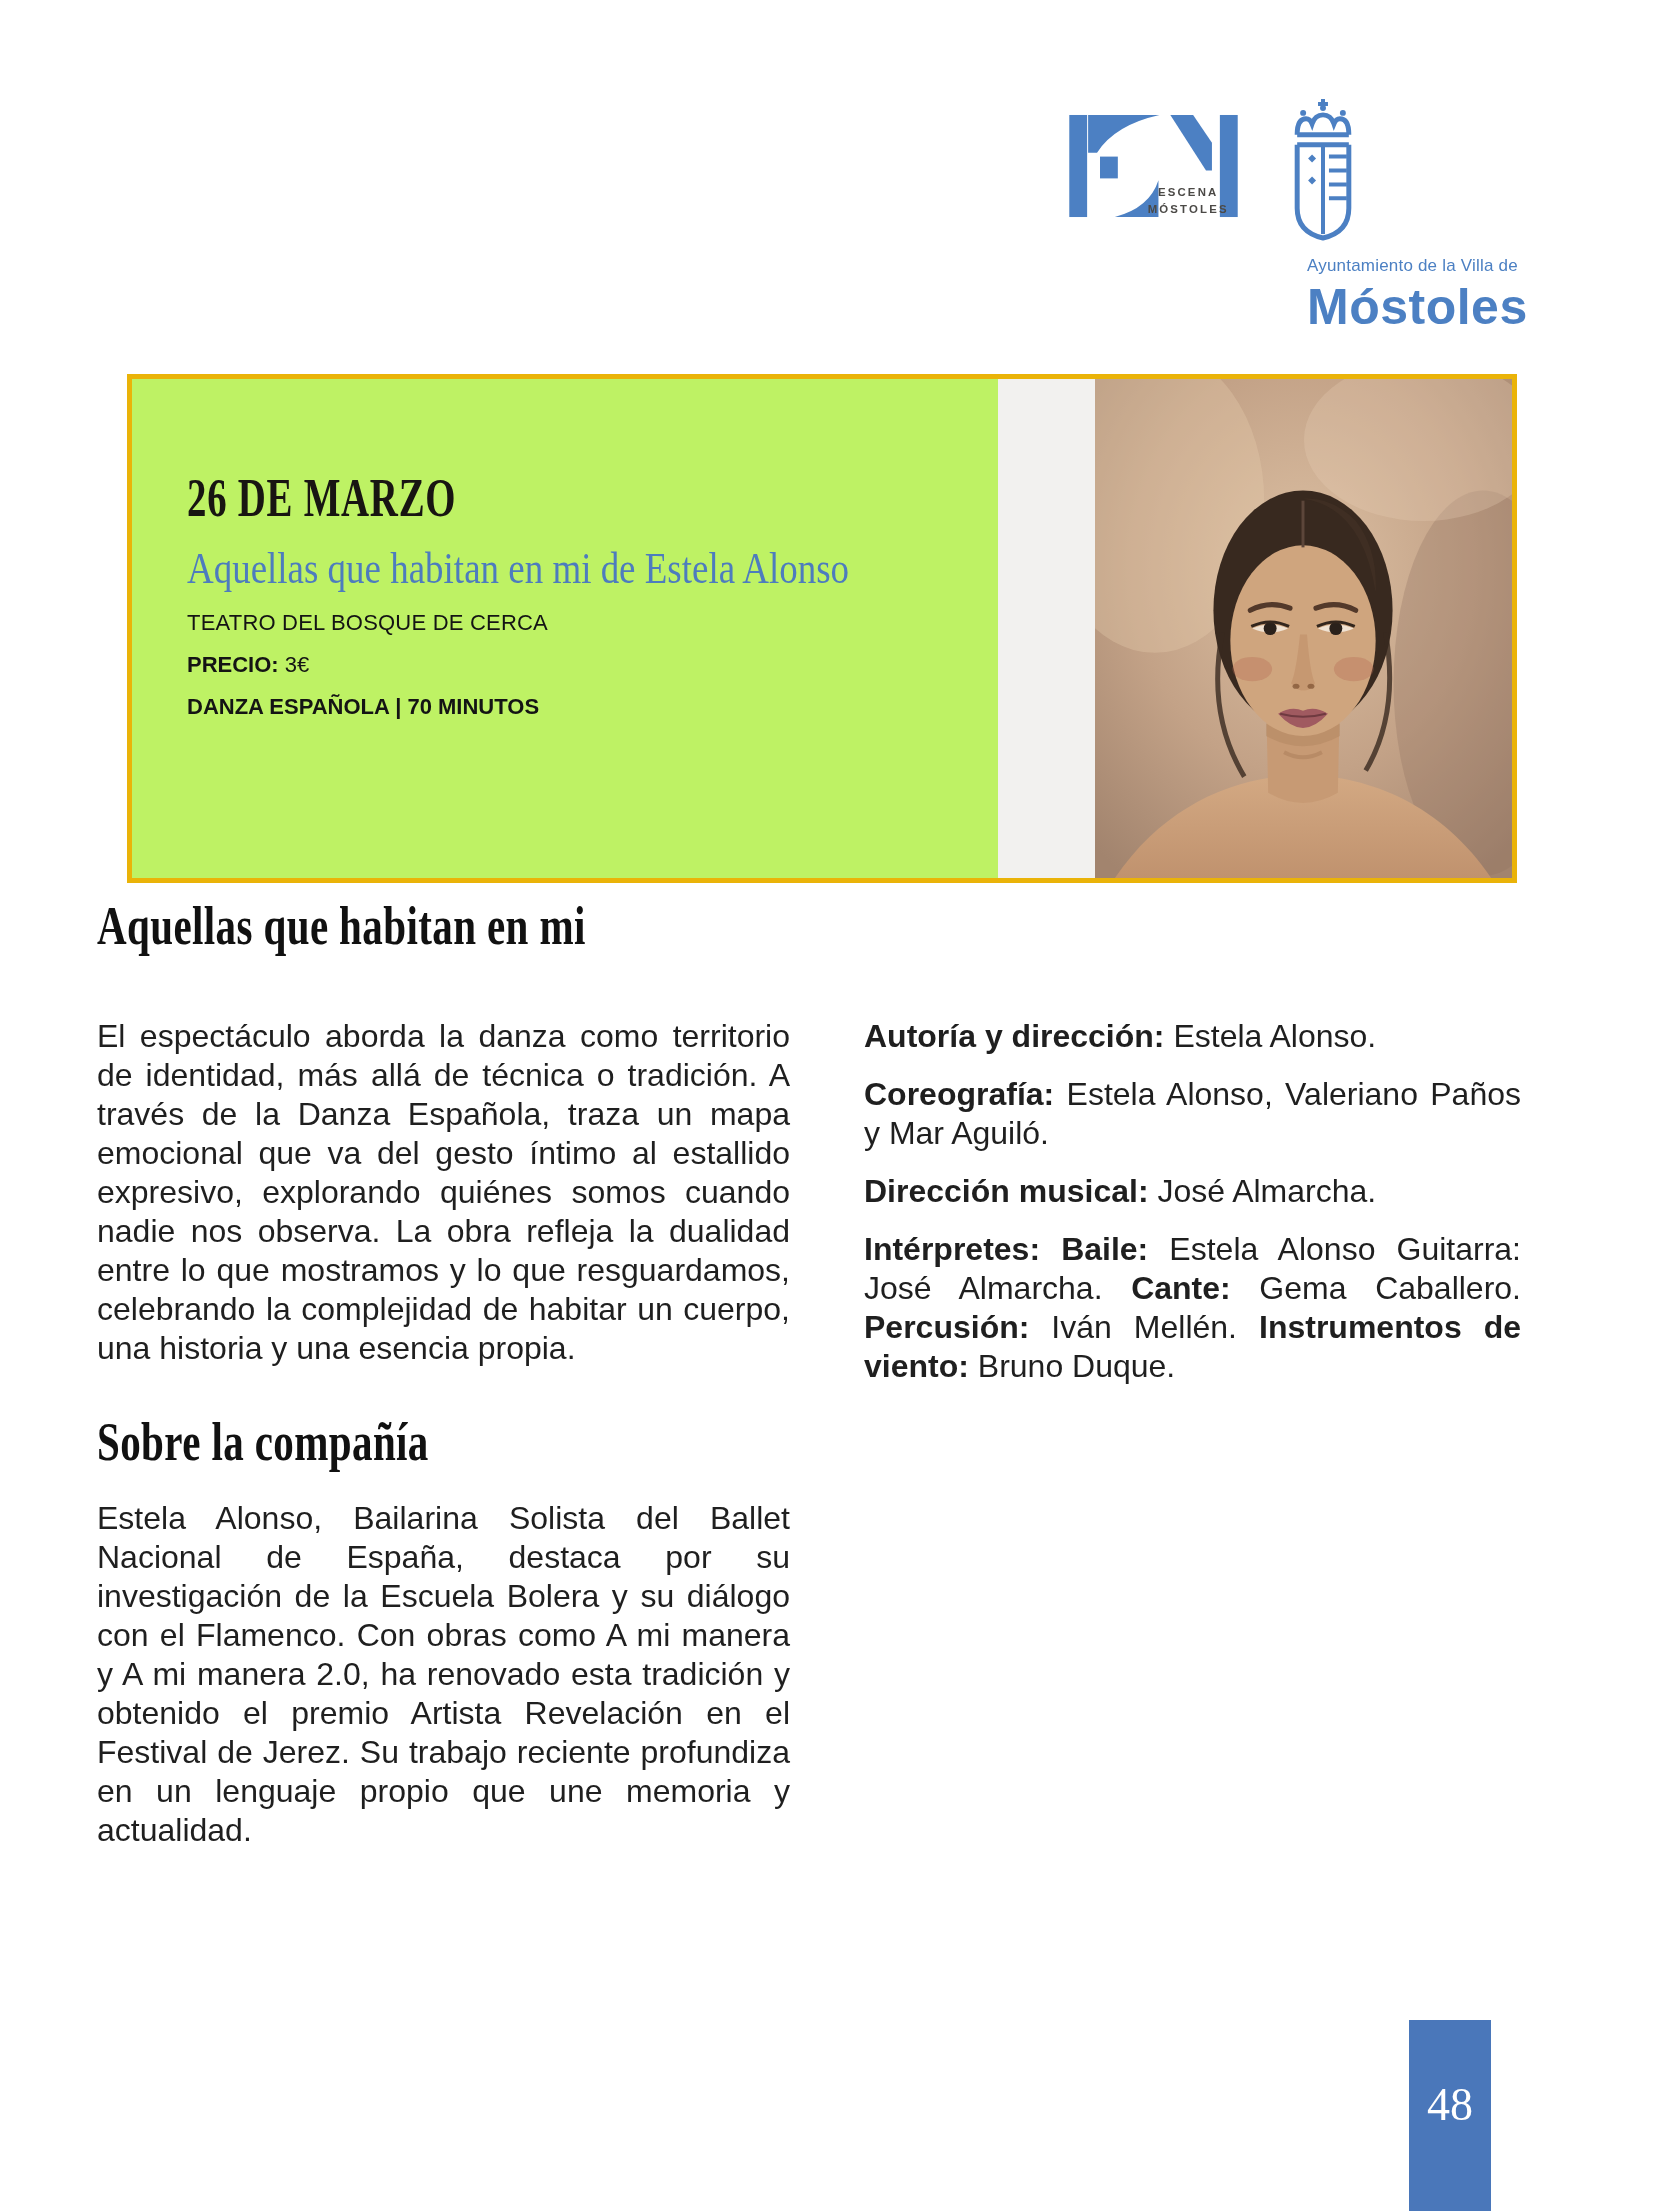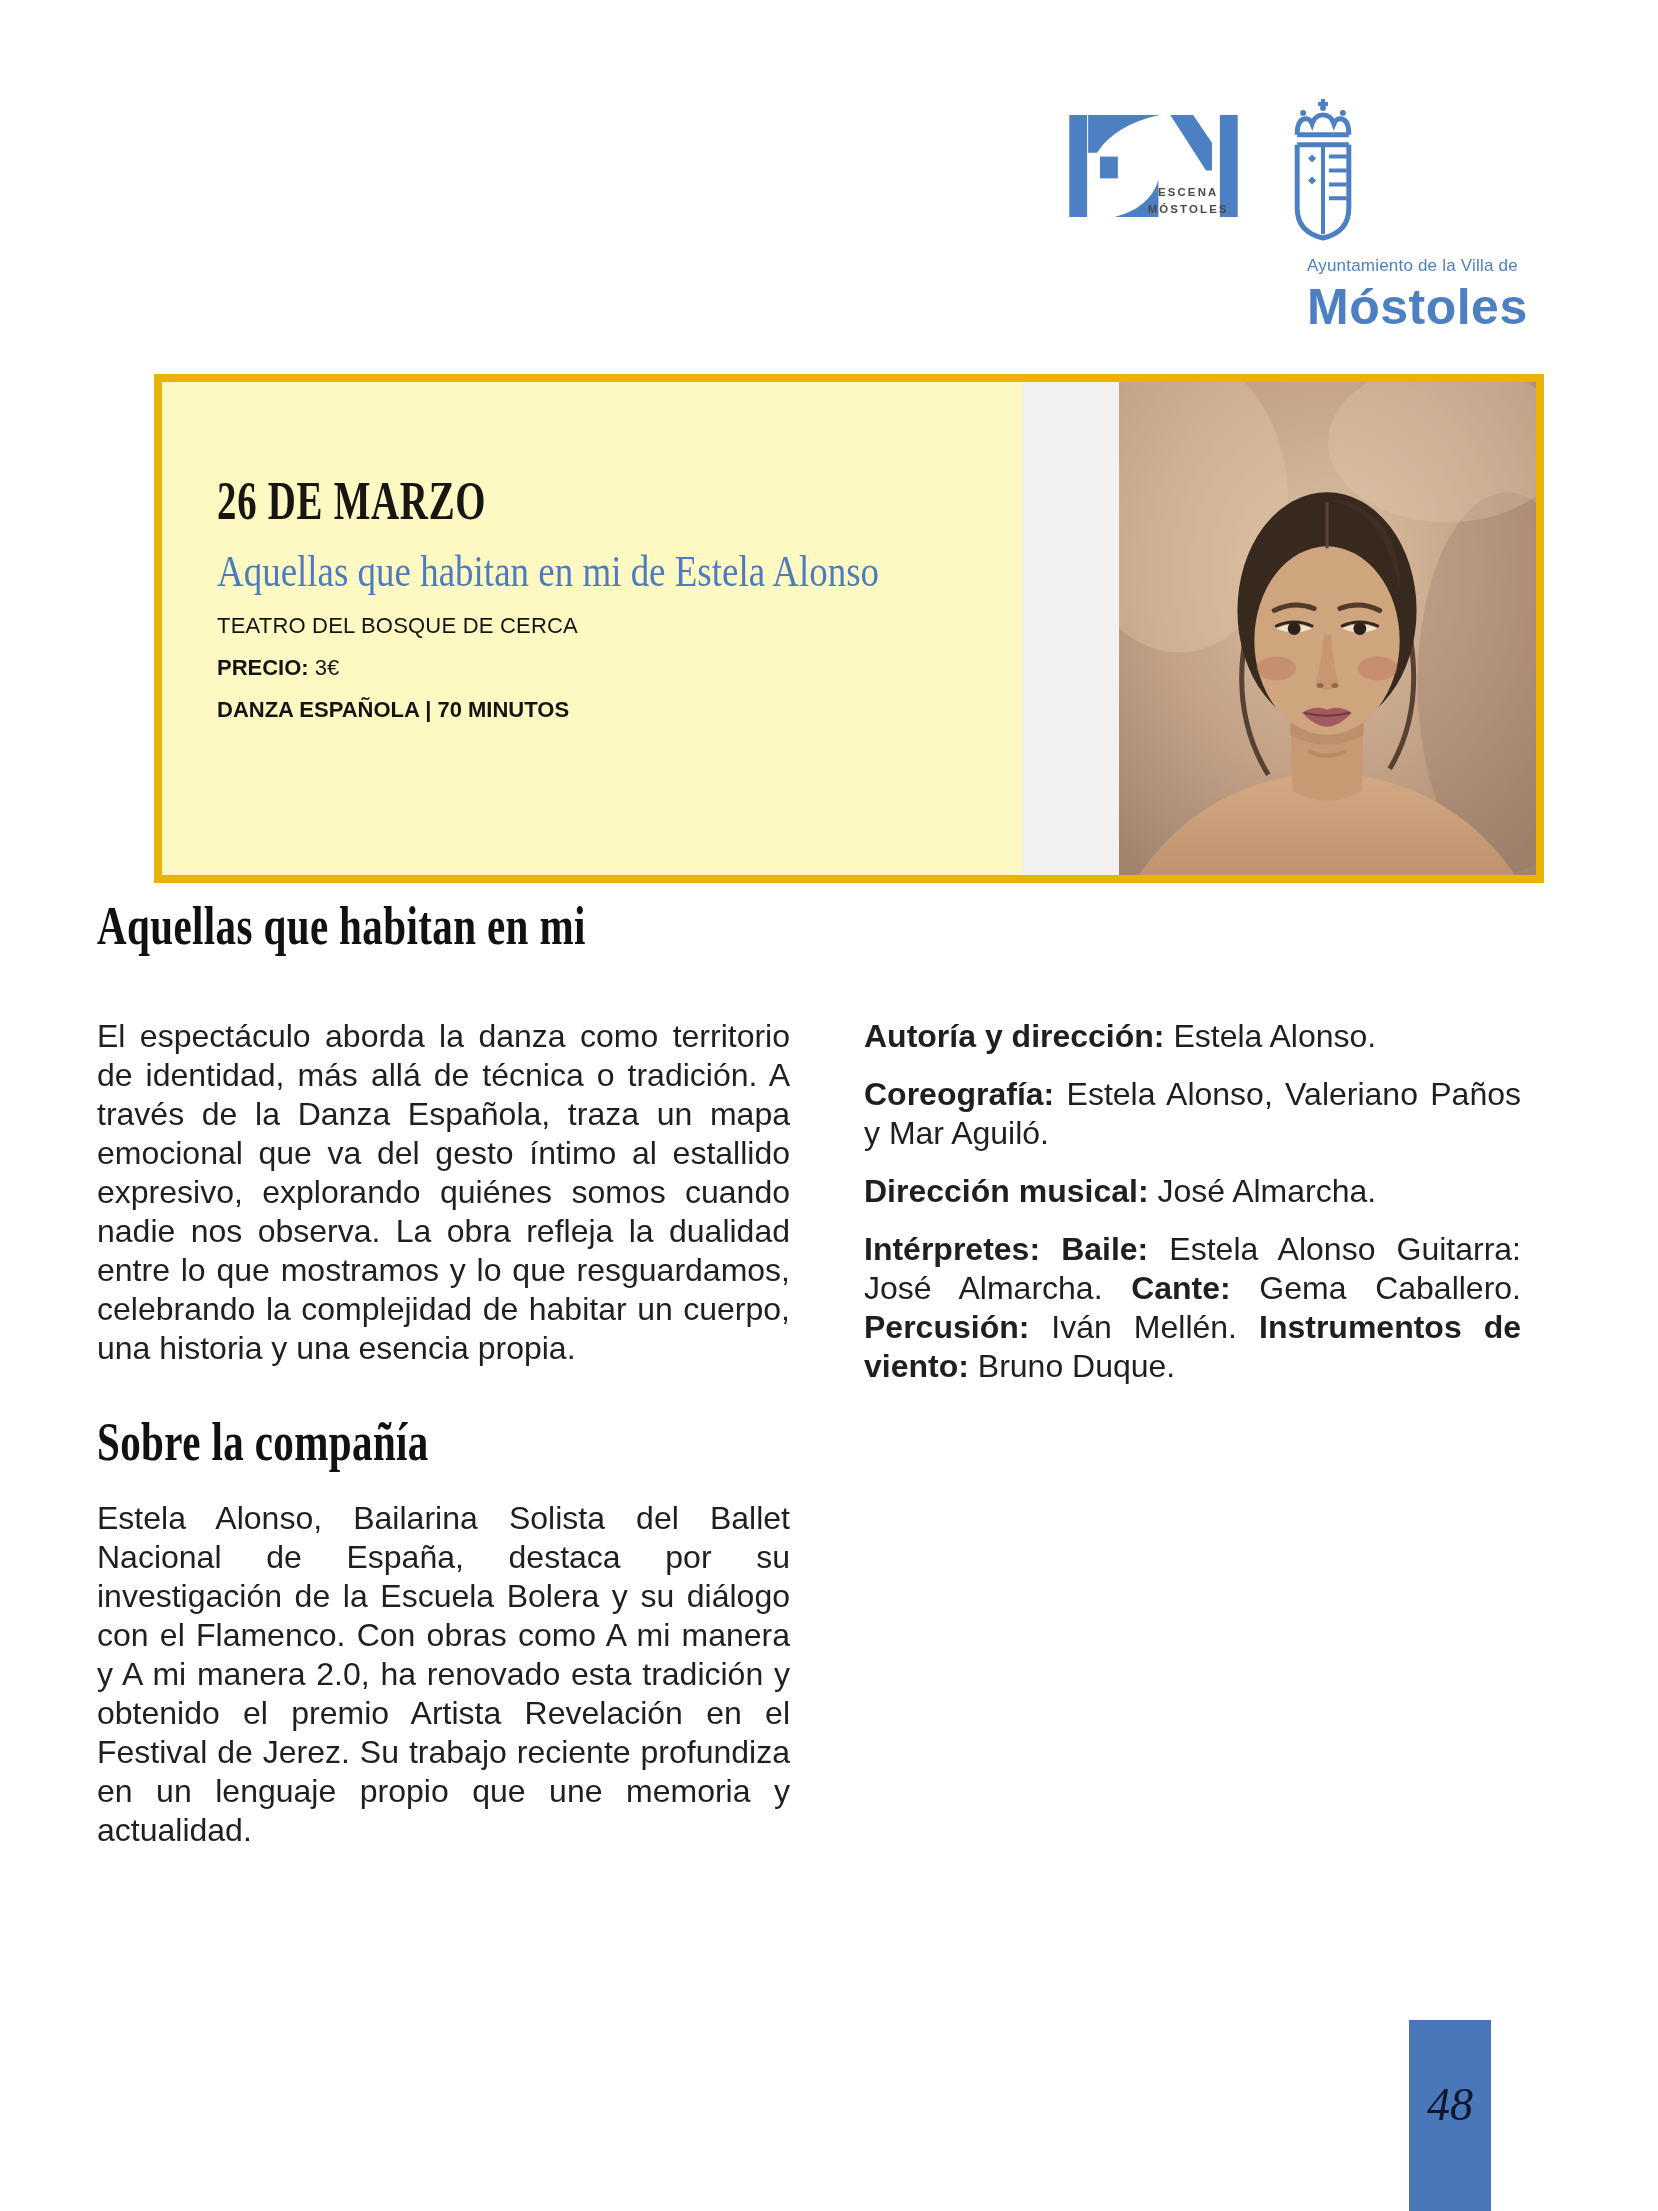--- a/index.html
+++ b/index.html
@@ -9,22 +9,22 @@
   }
   
   .logo-row{position:absolute;top:85px;left:1065px;width:498px;height:149px;}
   .em-logo{position:absolute;left:0;top:28px;}
   .city-logo{position:absolute;left:224px;top:12px;display:flex;flex-direction:column;}
   .city-text{margin-left:18px;padding-top:12px;color:#4c80c3;}
   .city-line1{font-size:17px;letter-spacing:0.2px;}
   .city-line2{font-size:50px;font-weight:700;letter-spacing:0.5px;margin-top:2px;}
   
   .event-card{
-    position:absolute;left:154px;top:374px;width:1390px;height:509px;
-    border:8px solid #eab308;box-sizing:border-box;background:#fef9c3;
+    position:absolute;left:127px;top:374px;width:1390px;height:509px;
+    border:5px solid #eab308;box-sizing:border-box;background:#bef264;
   }
   .card-gray{position:absolute;top:0;bottom:0;right:417px;width:97px;background:#f2f1ef;}
   .card-photo{position:absolute;top:0;bottom:0;right:0;width:417px;overflow:hidden;}
   .card-photo svg{display:block;width:100%;height:100%;}
   .card-content{position:absolute;left:55px;top:88px;width:876px;}
   .card-date{
     font-family:"Liberation Serif",serif;font-weight:700;font-size:54px;color:#181512;
     display:inline-block;transform:scaleX(.72);transform-origin:left;letter-spacing:1px;
   }
   .card-title{
@@ -45,22 +45,22 @@
     position:absolute;font-size:32px;line-height:39px;text-align:justify;color:#1f1f1f;
   }
   .col-text p{margin:0 0 19px 0;}
   .col-text b{font-weight:700;}
   #about-show-body{left:97px;top:1017px;width:693px;}
   #credits-col{left:864px;top:1017px;width:657px;}
   #about-company-body{left:97px;top:1499px;width:693px;}
   
   .page-box{
     position:absolute;right:168px;bottom:0;width:82px;height:192px;background:#4a77ba;
-    color:#0f172a;text-align:center;font-family:"Liberation Serif",serif;font-size:46px;
-    box-sizing:border-box;padding-top:58px;font-style:italic;
+    color:#ffffff;text-align:center;font-family:"Liberation Serif",serif;font-size:46px;
+    box-sizing:border-box;padding-top:58px;
   }
 </style>
 </head>
 <body>
 
 <div class="logo-row">
   <div class="em-logo">
     <svg width="177" height="107" viewBox="0 0 178 108">
       <g fill="#4c80c3">
         <rect x="4" y="2" width="18" height="103"></rect>

